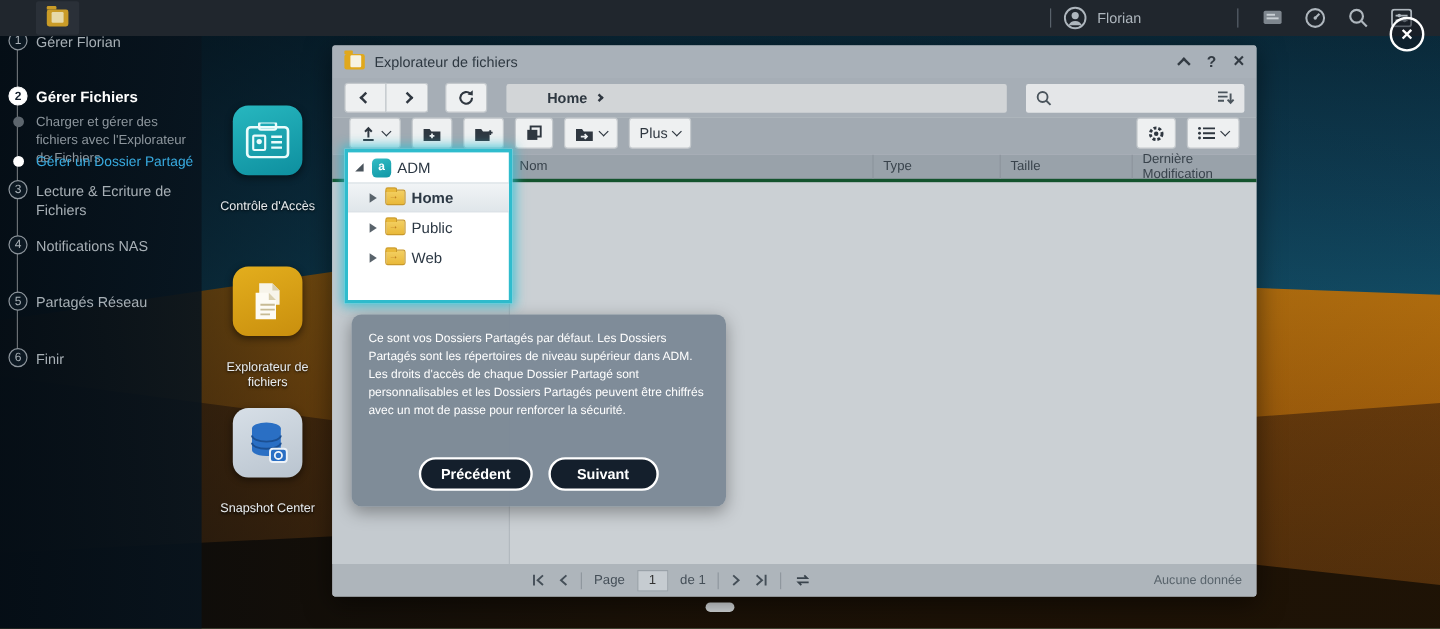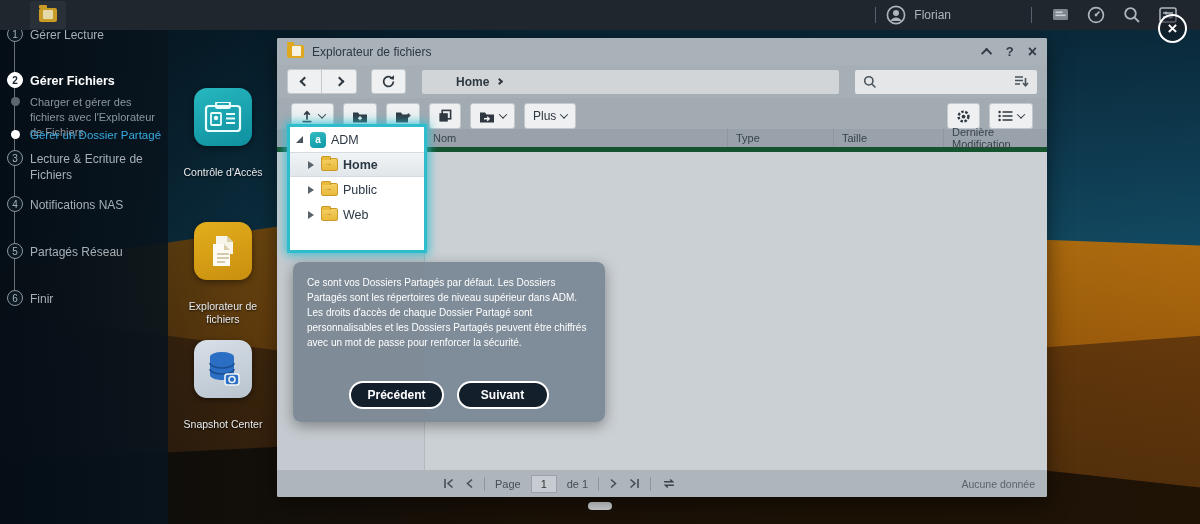--- a/index.html
+++ b/index.html
@@ -84,27 +84,27 @@
   .nbtn.single { border-radius:3px; }
   .chev-l { width:7px; height:7px; border-left:2px solid #2f3740; border-bottom:2px solid #2f3740; transform:rotate(45deg); }
   .chev-r { width:7px; height:7px; border-right:2px solid #2f3740; border-bottom:2px solid #2f3740; transform:rotate(-45deg); }
   .crumb { flex:1; height:24px; background:#d2d5d7; border-radius:2px; margin-left:8px; display:flex; align-items:center; padding:0 12px; gap:8px; cursor:pointer; }
   .crumb-txt { font-size:12px; font-weight:bold; color:#2e3841; margin-left:22px; }
   .chev-r.sm { width:5px; height:5px; }
   .search { width:182px; height:24px; background:#e4e6e8; border-radius:2px; display:flex; align-items:center; padding:0 8px; gap:6px; margin-left:8px; }
   .search input { flex:1; border:none; background:transparent; outline:none; font-size:12px; color:#333; min-width:0; }
   .adv-ico { cursor:pointer; display:flex; }
 
-  .toolbar { height:31px; background:#a2aab2; display:flex; align-items:flex-end; padding:0 14px; gap:9px; flex:0 0 31px; }
+  .toolbar { height:31px; background:#a2aab2; display:flex; align-items:flex-start; padding:0 14px; gap:9px; flex:0 0 31px; }
   .tbtn { height:26px; background:#eef0f1; border:1px solid #c3c8cc; border-radius:3px; display:flex; align-items:center; justify-content:center;
     gap:5px; padding:0 8px; cursor:pointer; font-size:12px; color:#2f3740; }
   .chev-d { width:6px; height:6px; border-right:1.8px solid #2f3740; border-bottom:1.8px solid #2f3740; transform:rotate(45deg) translate(-1px,-1px); }
   .tb-spacer { flex:1; }
 
-  .colheader { height:23px; background:#99a2aa; display:flex; flex:0 0 23px; border-bottom:5px solid #14532d; }
+  .colheader { height:23px; background:#99a2aa; display:flex; flex:0 0 23px; border-bottom:3px solid #14532d; }
   .tree-col-head { width:148px; flex:0 0 148px; }
   .cols { flex:1; display:flex; }
   .col { font-size:11px; color:#39434c; display:flex; align-items:center; padding-left:8px; border-left:1px solid #8d959d; }
   .content { flex:1; background:#cbd0d4; display:flex; }
   .tree-col-bg { width:148px; flex:0 0 148px; background:#c4cacf; border-right:1px solid #b2b9bf; }
   .statusbar { height:27px; background:#aeb5bb; flex:0 0 27px; display:flex; align-items:center; padding:0 12px 0 166px;
     gap:10px; font-size:11px; color:#454f58; border-radius:0 0 2px 2px; }
   .pg-ico { display:flex; align-items:center; cursor:pointer; }
   .pg-sep { width:1px; height:14px; background:#8f979e; }
   .pg-input { width:26px; height:18px; background:#c6ccd1; border:1px solid #9aa2a9; text-align:center; font-size:11px; color:#333; }
@@ -204,21 +204,21 @@
     <span>×</span>
   </div>
 
   <div class="sidebar">
     <div class="steps-line"></div>
     <div id="steps-container">
         <div class="step-row step" style="top: -4px;">
           <div class="marker-col">
             <div class="num-badge">1</div>
           </div>
-          <div class="step-lab">Gérer Lecture</div>
+          <div class="step-lab">Gérer Florian</div>
         </div>
         <div class="step-row step active" style="top: 42px;">
           <div class="marker-col">
             <div class="num-badge">2</div>
           </div>
           <div class="step-lab">Gérer Fichiers</div>
         </div>
         <div class="step-row sub" style="top: 64px;">
           <div class="marker-col">
             <div class="dot-badge"></div>

